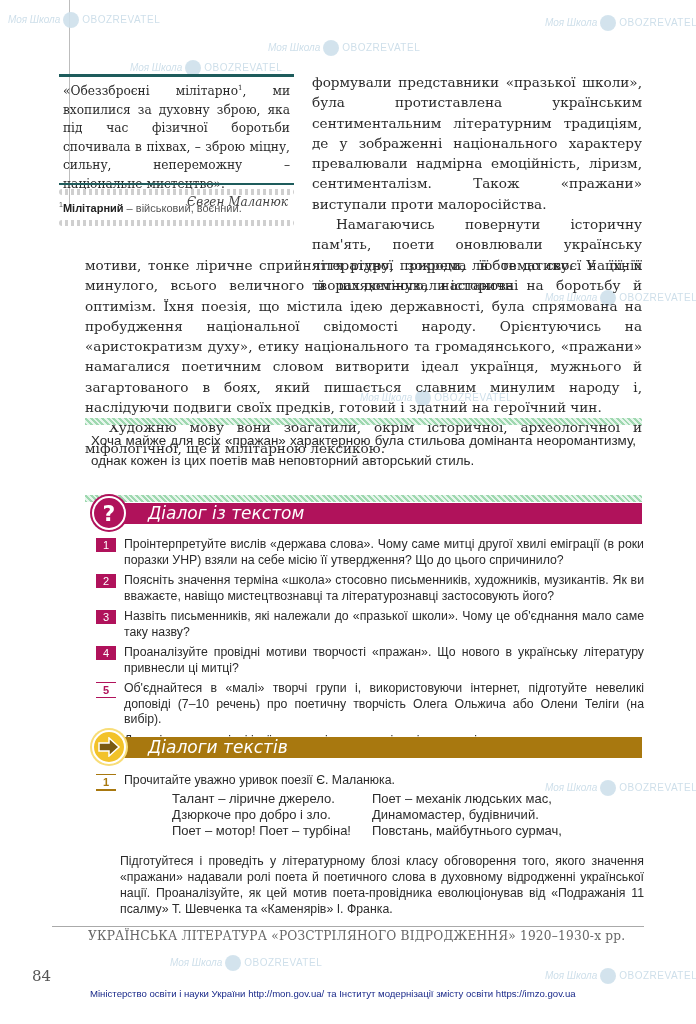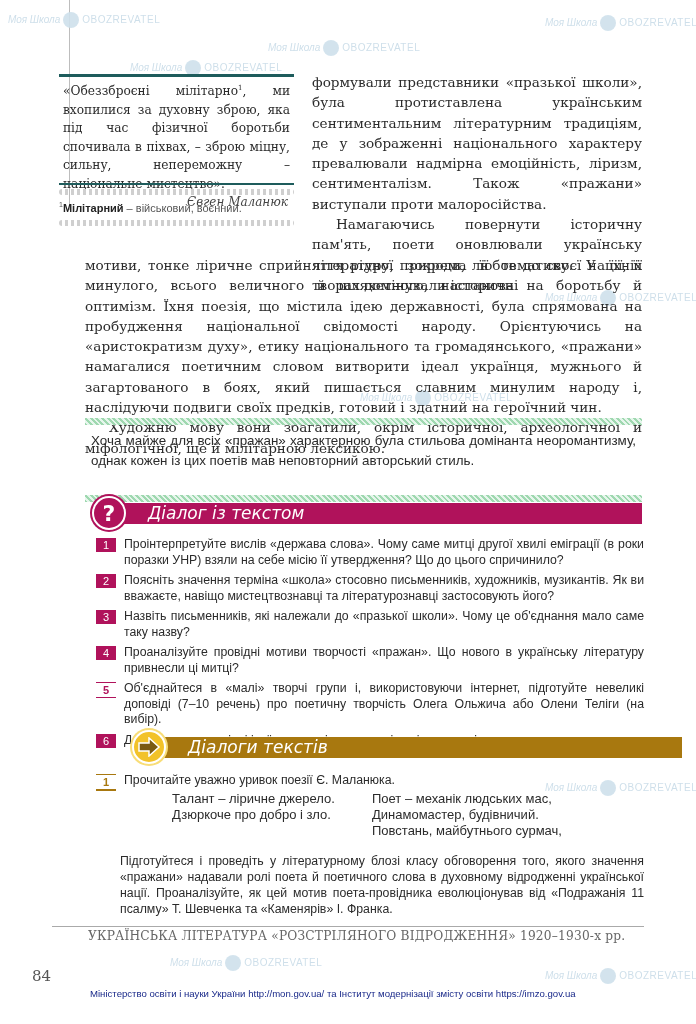--- a/index.html
+++ b/index.html
@@ -34,21 +34,21 @@
   .green-text { font-family: "Liberation Sans", sans-serif; font-size: 13.4px; line-height: 20px; padding: 6px 6px 24px 6px; color: #2b2b2b; text-align: justify; }
 
   
   .section { position: absolute; left: 92px; width: 550px; height: 24px; }
   .section .bar { position: absolute; left: 14px; right: 0; top: 3px; height: 21px; }
   .section .title { position: absolute; left: 56px; top: 3px; font-family: "DejaVu Sans", sans-serif; font-style: italic; font-size: 17px; color: #ffffff; line-height: 21px; }
   .section .badge { position: absolute; left: 0; top: -4px; width: 34px; height: 34px; border-radius: 50%; border: 2px solid #fff; box-sizing: border-box; display: flex; align-items: center; justify-content: center; color: #fff; font-family: "DejaVu Sans", sans-serif; font-weight: bold; font-size: 22px; }
   .sec1 { top: 500px; }
   .sec1 .bar { background: #b0125b; }
   .sec1 .badge { background: #b0125b; box-shadow: 0 0 0 2px #b0125b; }
-  .sec2 { top: 734px; margin-left: 40px; }
+  .sec2 { top: 734px; }
   .sec2 .bar { background: #a8780f; }
   .sec2 .badge { background: #f2c22a; box-shadow: 0 0 0 2px #f8dd77; }
 
   
   .qlist { position: absolute; left: 96px; top: 537px; width: 548px; font-family: "Liberation Sans", sans-serif; font-size: 12.3px; line-height: 15.5px; color: #2b2b2b; }
   .q { display: flex; margin-bottom: 5px; }
   .qnum { flex: 0 0 20px; height: 14px; margin-right: 8px; background: #b0125b; color: #fff; font-size: 11px; text-align: center; line-height: 14px; margin-top: 1px; }
   .qnum.outline { background: transparent; color: #b0125b; border-top: 1px solid #b0125b; border-bottom: 1px solid #b0125b; font-weight: bold; }
   .qtext { flex: 1; text-align: justify; }
 
@@ -155,20 +155,21 @@
   <div class="q">
     <span class="qnum gold">1</span>
     <span class="qtext">Прочитайте уважно уривок поезії Є. Маланюка.</span>
   </div>
 </div>
 
 <div class="poem">
   <div class="stanza">
     <div>Талант – ліричне джерело.</div>
     <div>Дзюркоче про добро і зло.</div>
+    <div>Поет – мотор! Поет – турбіна!</div>
   </div>
   <div class="stanza">
     <div>Поет – механік людських мас,</div>
     <div>Динамомастер, будівничий.</div>
     <div>Повстань, майбутнього сурмач,</div>
   </div>
 </div>
 
 <div class="task2">Підготуйтеся і проведіть у літературному блозі класу обговорення того, якого значення «пражани» надавали ролі поета й поетичного слова в духовному відродженні української нації. Проаналізуйте, як цей мотив поета-провідника еволюціонував від «Подражанія 11 псалму» Т. Шевченка та «Каменярів» І. Франка.</div>
 

